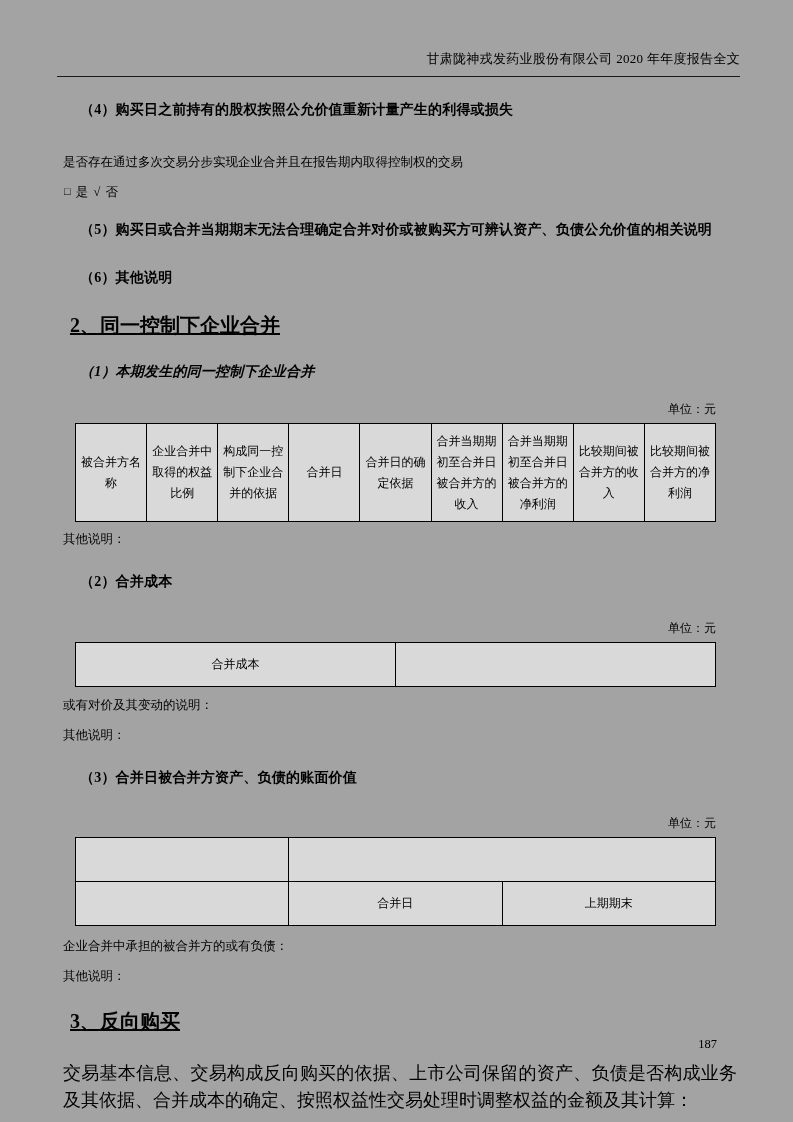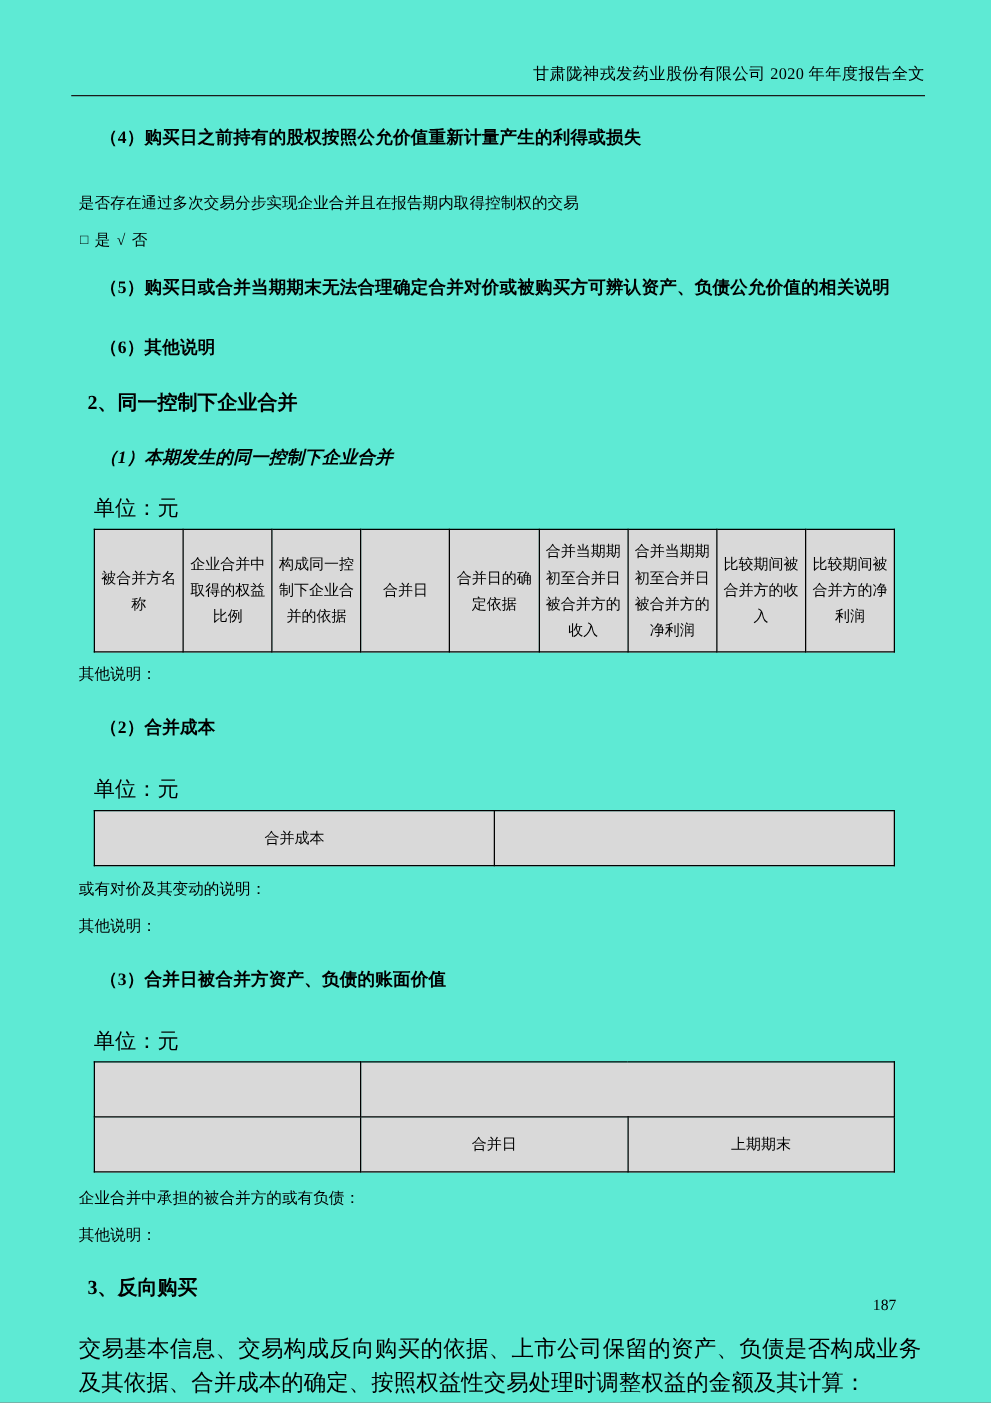--- a/index.html
+++ b/index.html
@@ -1,20 +1,20 @@
 <!DOCTYPE html>
 <html><head>
 <meta charset="utf-8">
 <style>
   * { box-sizing: border-box; }
   html, body { margin: 0; padding: 0; background: #888; }
   .page {
     width: 793px; height: 1122px;
     margin: 0 auto;
-    background: #5eead4;
+    background: #a3a3a3;
     position: relative;
     font-family: "Liberation Serif", "DejaVu Serif", serif;
     color: #000;
     overflow: hidden;
   }
   .doc-header {
     position: absolute;
     top: 50px; left: 57px; right: 53px;
     text-align: right;
     font-size: 13px;
@@ -27,37 +27,39 @@
     top: 78px; left: 57px; right: 56px;
   }
   .h-num {
     font-weight: bold;
     font-size: 14px;
     margin: 0 0 0 23px;
     letter-spacing: 0.2px;
   }
   .h-level2 {
     font-weight: bold;
-    font-size: 16px;
+    font-size: 20px;
     margin: 0 0 0 13px;
+    text-decoration: underline;
   }
   .body-text {
     font-size: 12.5px;
     margin: 0 0 0 6px;
     line-height: 18px;
   }
   .checkbox-line {
     font-size: 12.5px;
     margin: 13px 0 0 7px;
     letter-spacing: 1px;
   }
   .checkbox-line .box { font-size: 11px; position: relative; top: -1px; }
   .table-wrap { margin-left: 18px; width: 641px; }
   .unit-label {
-    font-size: 17px;
+    text-align: right;
+    font-size: 12px;
     margin: 0;
   }
   table {
     border-collapse: collapse;
     width: 100%;
     table-layout: fixed;
     margin-top: 5px;
   }
   td {
     border: 1px solid #000;

